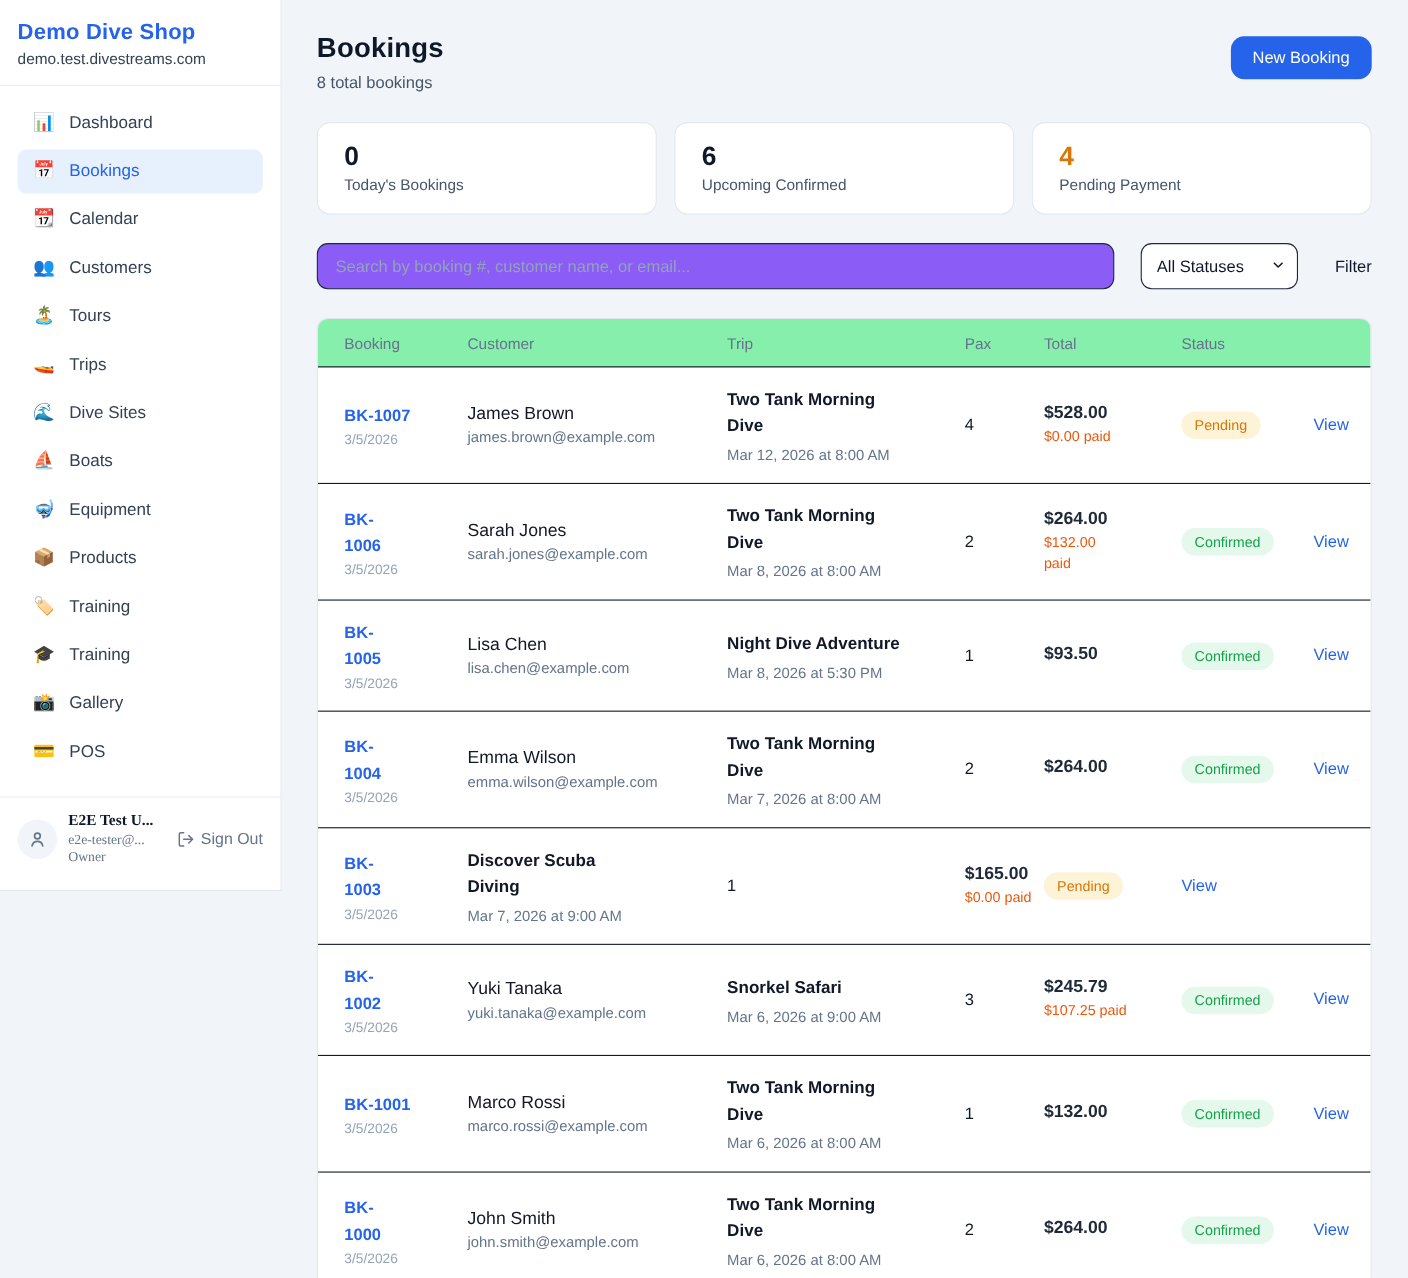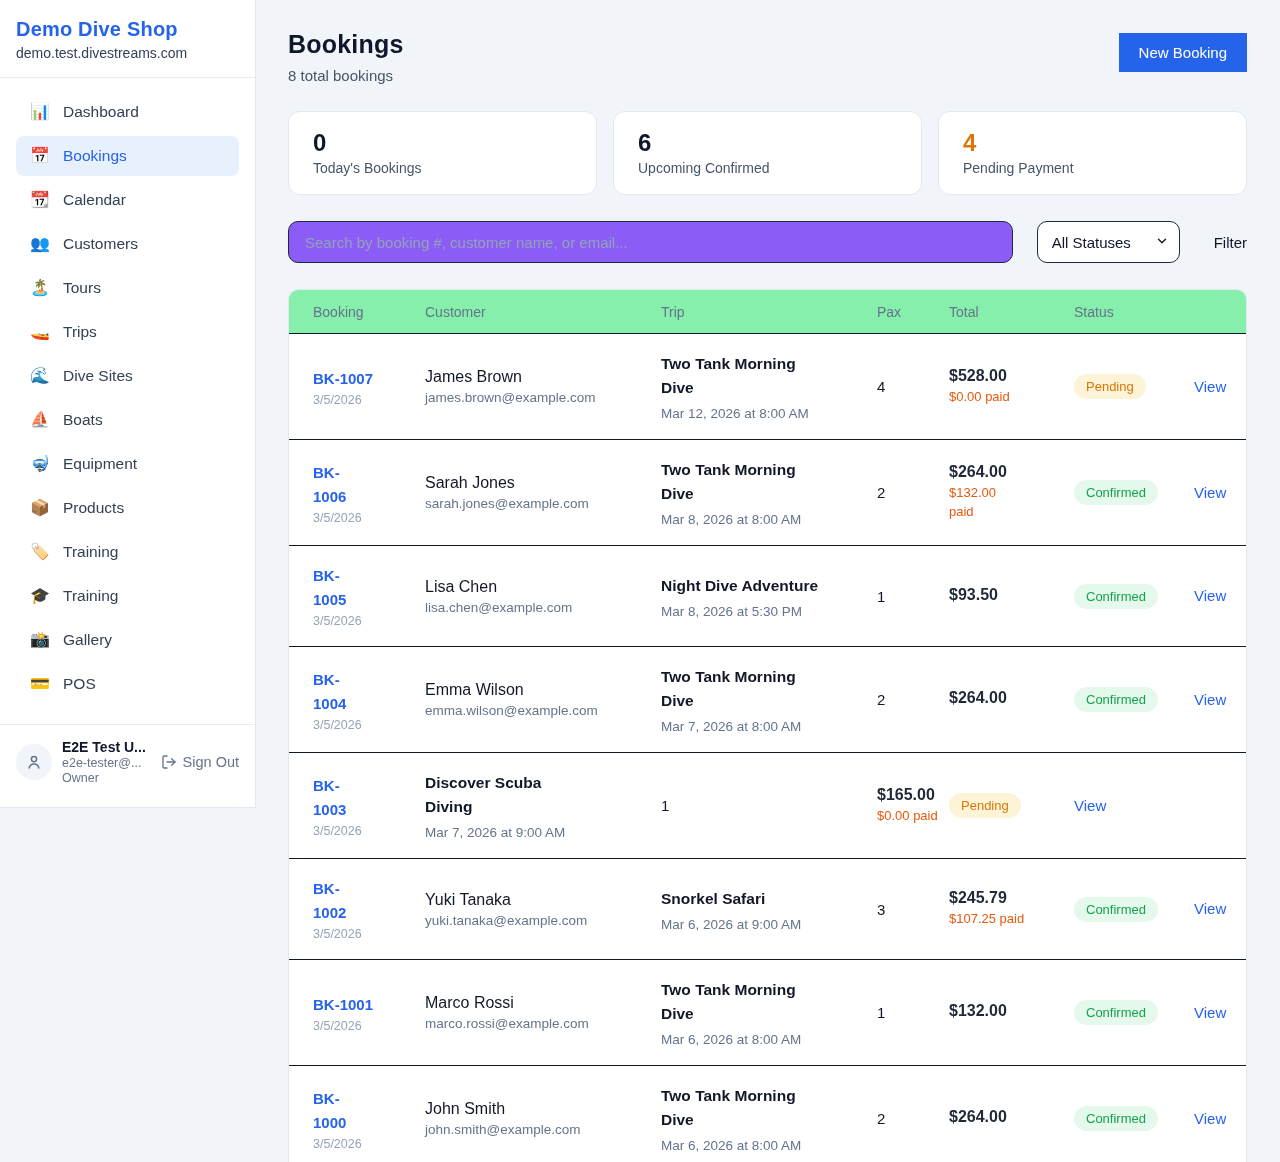--- a/index.html
+++ b/index.html
@@ -33,34 +33,34 @@
   .nav-icon { font-size:16px; width:20px; text-align:center; line-height:1; }
   .side-foot {
     border-top:1px solid #e8edf3; margin-top:6px;
     padding:14px 16px 16px;
     display:flex; align-items:center; gap:10px;
   }
   .avatar {
     width:36px; height:36px; border-radius:50%; background:#f1f5f9;
     display:flex; align-items:center; justify-content:center; flex:0 0 36px;
   }
-  .user-meta { flex:1; min-width:0; }
+  .user-meta { flex:1; min-width:0;font-family:Liberation Serif, serif; }
   .user-name { font-size:14px; font-weight:700; color:#0f172a; white-space:nowrap; }
   .user-email,.user-role { font-size:12.5px; color:#64748b; margin-top:1px; white-space:nowrap; }
   .signout { display:flex; align-items:center; gap:6px; color:#64748b; font-size:14.5px; cursor:pointer; white-space:nowrap; }
 
   
   .main { margin-left:256px; padding:30px 33px 0 32px; }
   .page-head { display:flex; align-items:flex-start; justify-content:space-between; }
   .page-title { font-size:25px; font-weight:700; color:#0f172a; letter-spacing:.2px; }
   .page-sub { font-size:15px; color:#475569; margin-top:8px; }
   .btn-primary {
     background:#2563eb; color:#fff; border:none; cursor:pointer;
     font-family:inherit; font-size:15px; font-weight:500;
-    padding:0 20px; height:39px; border-radius:0; margin-top:3px;
+    padding:0 20px; height:39px; border-radius:12px; margin-top:3px;
   }
 
   .stats { display:grid; grid-template-columns:repeat(3,1fr); gap:16px; margin-top:27px; }
   .stat-card {
     background:#fff; border:1px solid #e2e8f0; border-radius:12px;
     padding:17px 24px 18px; min-height:84px;
   }
   .stat-value { font-size:24px; font-weight:700; color:#0f172a; }
   .stat-value.orange { color:#d97706; }
   .stat-label { font-size:14px; color:#475569; margin-top:3px; }

